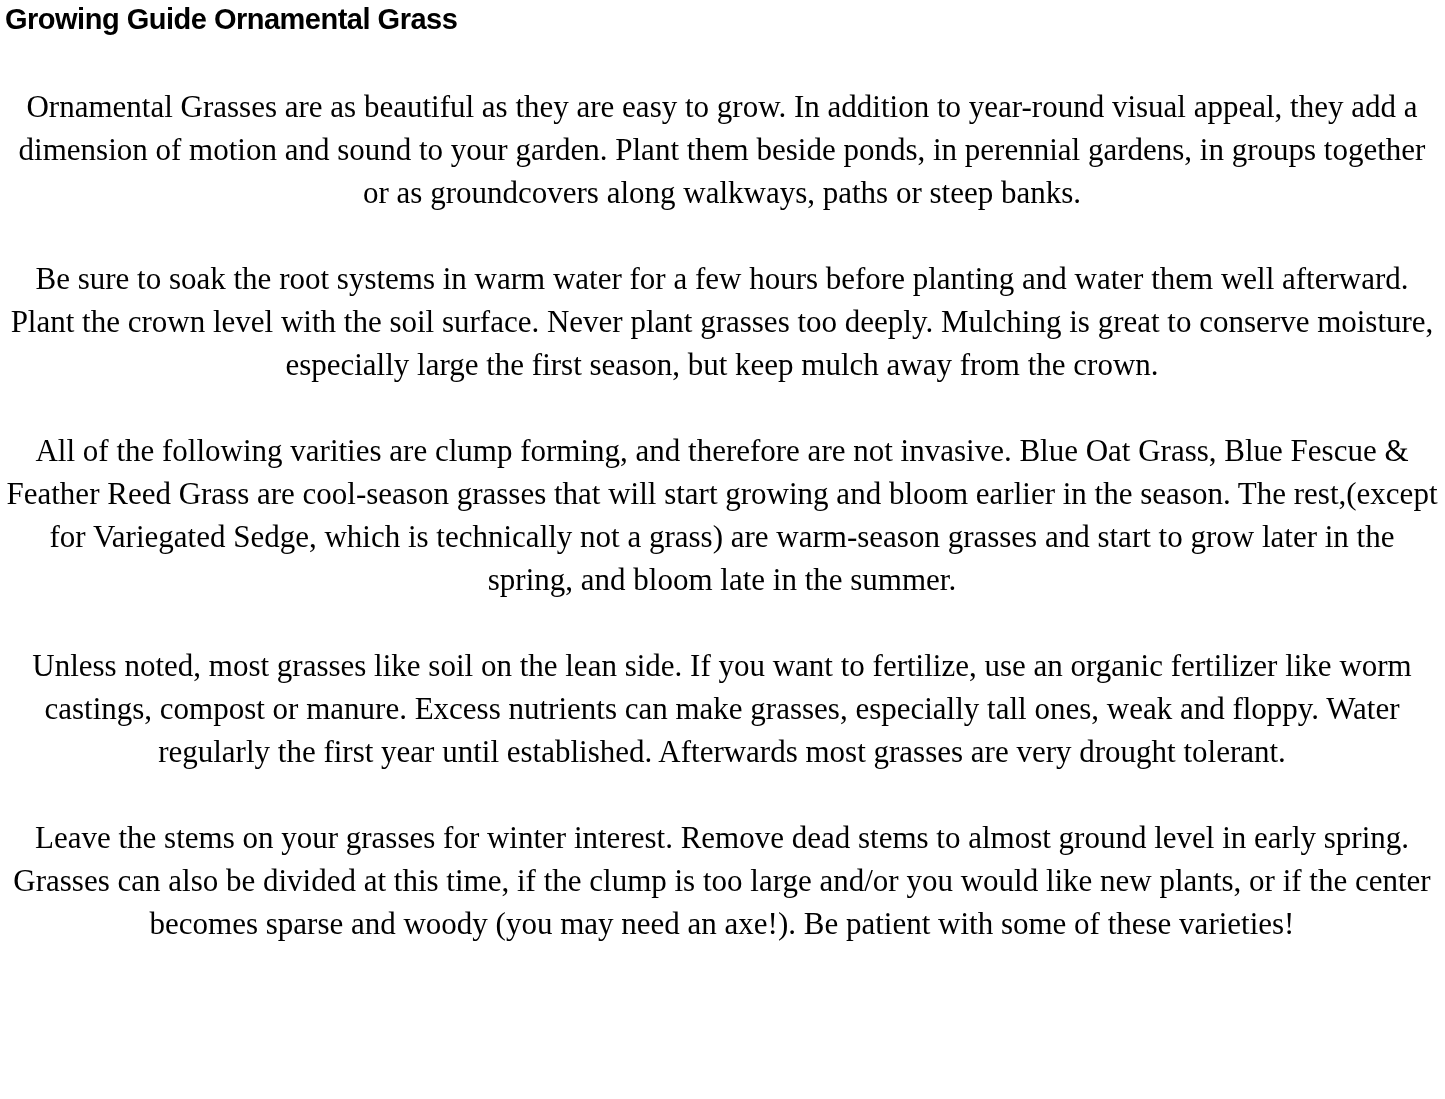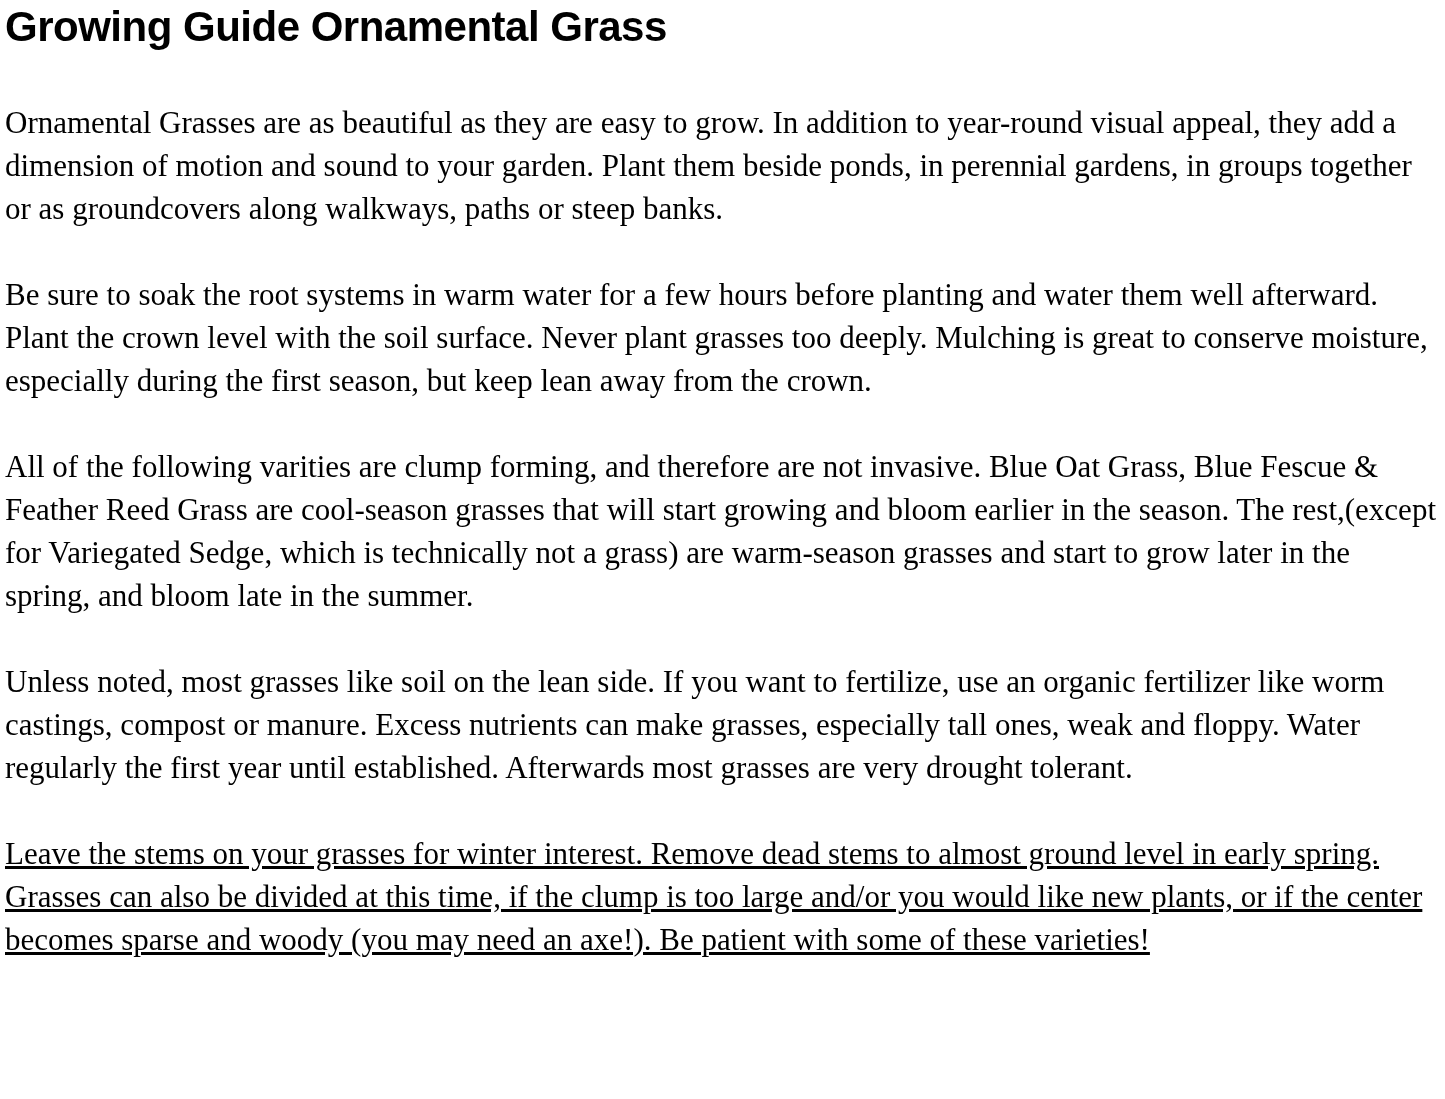--- a/index.html
+++ b/index.html
@@ -12,45 +12,44 @@
     width: 1445px;
     height: 1099px;
     box-sizing: border-box;
     padding: 2px 6px 0 5px;
     overflow: hidden;
     background: #ffffff;
   }
   .doc-title {
     font-family: "Liberation Sans", "DejaVu Sans", sans-serif;
     font-weight: 600;
-    font-size: 42px;
+    font-size: 29px;
     line-height: 1.18;
     letter-spacing: -0.5px;
     margin: 0 0 49px 0;
     color: #000000;
   }
   .doc-body p {
     font-family: "Liberation Serif", "DejaVu Serif", serif;
     font-size: 31px;
     line-height: 43px;
     margin: 0 0 43px 0;
-    text-align: left;
+    text-align: center;
     color: #000000;
   }
   .doc-body p:last-child {
     margin-bottom: 0;
-    text-decoration: underline;
   }
 </style>
 </head>
 <body>
 
 <main class="page">
   <h1 class="doc-title">Growing Guide Ornamental Grass</h1>
 
   <div class="doc-body">
     <p>Ornamental Grasses are as beautiful as they are easy to grow. In addition to year-round visual appeal, they add a dimension of motion and sound to your garden. Plant them beside ponds, in perennial gardens, in groups together or as groundcovers along walkways, paths or steep banks.</p>
-    <p>Be sure to soak the root systems in warm water for a few hours before planting and water them well afterward. Plant the crown level with the soil surface. Never plant grasses too deeply. Mulching is great to conserve moisture, especially during the first season, but keep lean away from the crown.</p>
+    <p>Be sure to soak the root systems in warm water for a few hours before planting and water them well afterward. Plant the crown level with the soil surface. Never plant grasses too deeply. Mulching is great to conserve moisture, especially large the first season, but keep mulch away from the crown.</p>
     <p>All of the following varities are clump forming, and therefore are not invasive. Blue Oat Grass, Blue Fescue &amp; Feather Reed Grass are cool-season grasses that will start growing and bloom earlier in the season. The rest,(except for Variegated Sedge, which is technically not a grass) are warm-season grasses and start to grow later in the spring, and bloom late in the summer.</p>
     <p>Unless noted, most grasses like soil on the lean side. If you want to fertilize, use an organic fertilizer like worm castings, compost or manure. Excess nutrients can make grasses, especially tall ones, weak and floppy. Water regularly the first year until established. Afterwards most grasses are very drought tolerant.</p>
     <p>Leave the stems on your grasses for winter interest. Remove dead stems to almost ground level in early spring. Grasses can also be divided at this time, if the clump is too large and/or you would like new plants, or if the center becomes sparse and woody (you may need an axe!). Be patient with some of these varieties!</p>
   </div>
 </main>
 
 </body></html>

